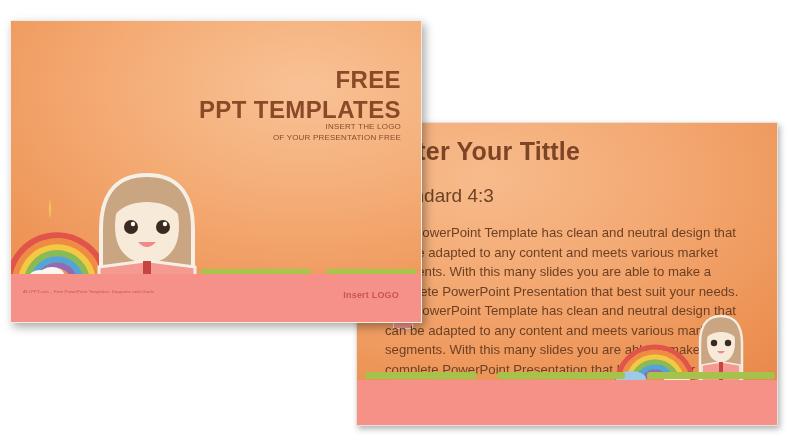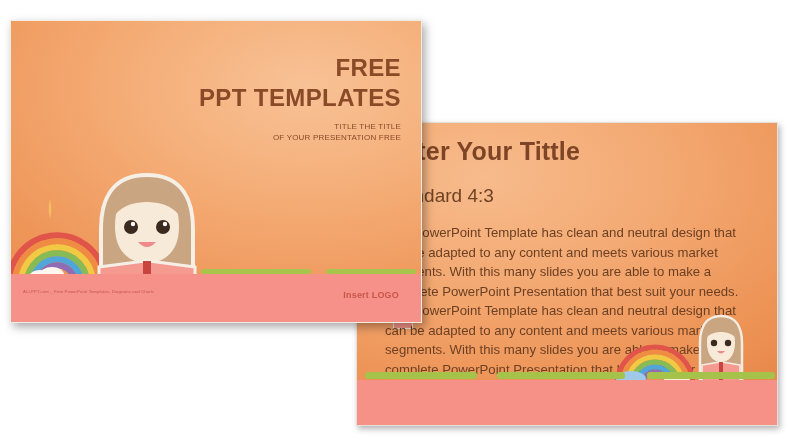--- a/index.html
+++ b/index.html
@@ -59,21 +59,21 @@
 
   
   #slide-front {
     left: 10px; top: 20px; width: 412px; height: 303px;
     box-shadow: 3px 4px 9px rgba(0,0,0,0.34);
     border: 1px solid #efece6;
     background:
       radial-gradient(ellipse 120% 100% at 72% 22%, #f8c296 0%, #f4ab74 40%, #ee9558 75%, #e78948 100%);
   }
   #slide-front .hl {
-    position: absolute; right: 20px; top: 32px;
+    position: absolute; right: 20px; top: 44px;
     text-align: right; color: #8a4a28;
     font-size: 24px; font-weight: bold; line-height: 30px;
     letter-spacing: 0.4px;
   }
   #slide-front .hl .l2 { display: block; }
   #slide-front .sub {
     position: absolute; right: 20px; top: 100px;
     text-align: right; color: #8a4a28;
     font-size: 8px; line-height: 11px; letter-spacing: 0.2px;
   }
@@ -160,21 +160,21 @@
   </div>
 
   <div class="slide" id="slide-front">
 
     <div class="hl">
       <span class="l1">FREE</span>
       <span class="l2">PPT TEMPLATES</span>
     </div>
 
     <div class="sub">
-      <div>TITLE THE TITLE</div>
+      <div>INSERT THE LOGO</div>
       <div>OF YOUR PRESENTATION FREE</div>
     </div>
 
     <div class="sparkle" style="left:32px; top:178px; width:14px; height:20px;">
       <svg width="14" height="20" viewBox="0 0 14 20">
         <path d="M7 0 C8.5 7 9 11 7 20 C5 11 5.5 7 7 0 Z" fill="#f4c860" opacity="0.75"></path>
       </svg>
     </div>
 
     <div class="rainbow" style="left:-4px; top:200px; width:105px; height:60px;">

